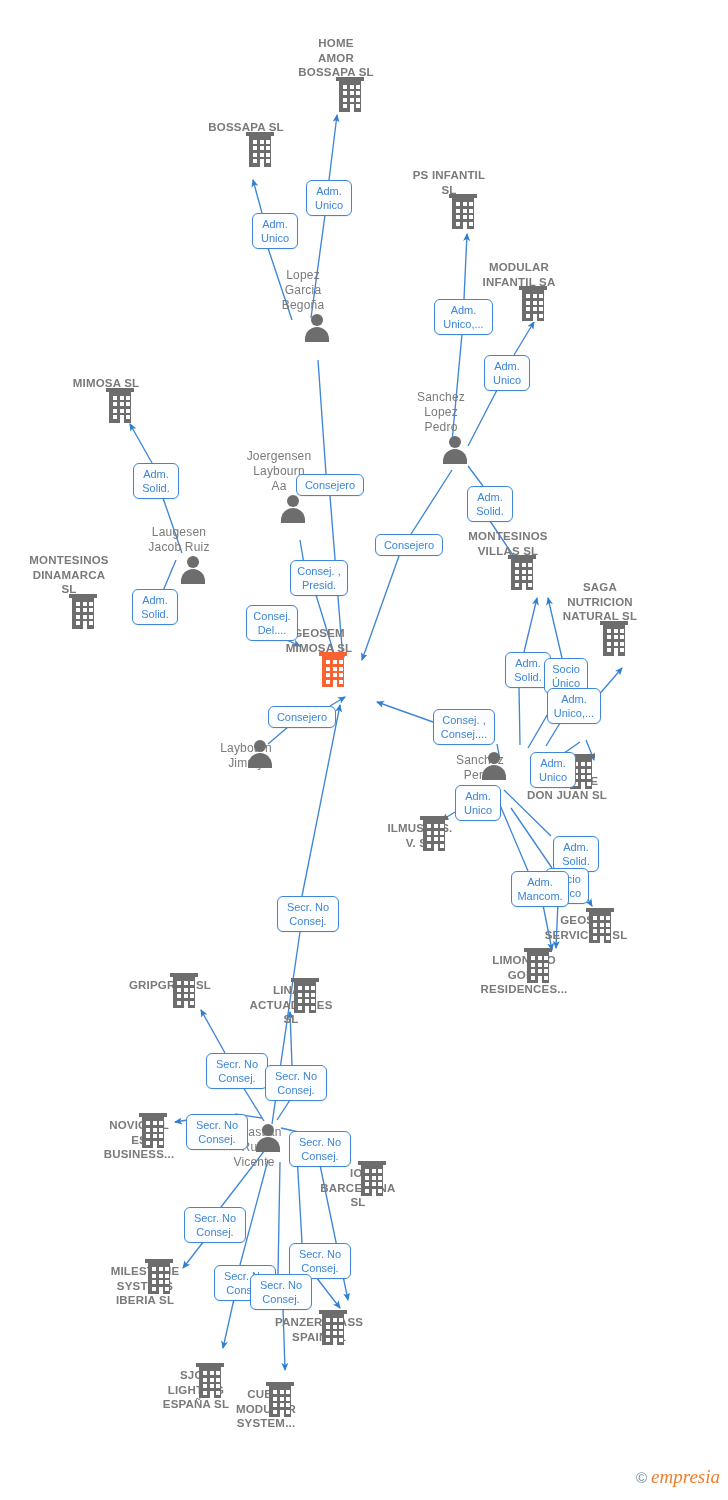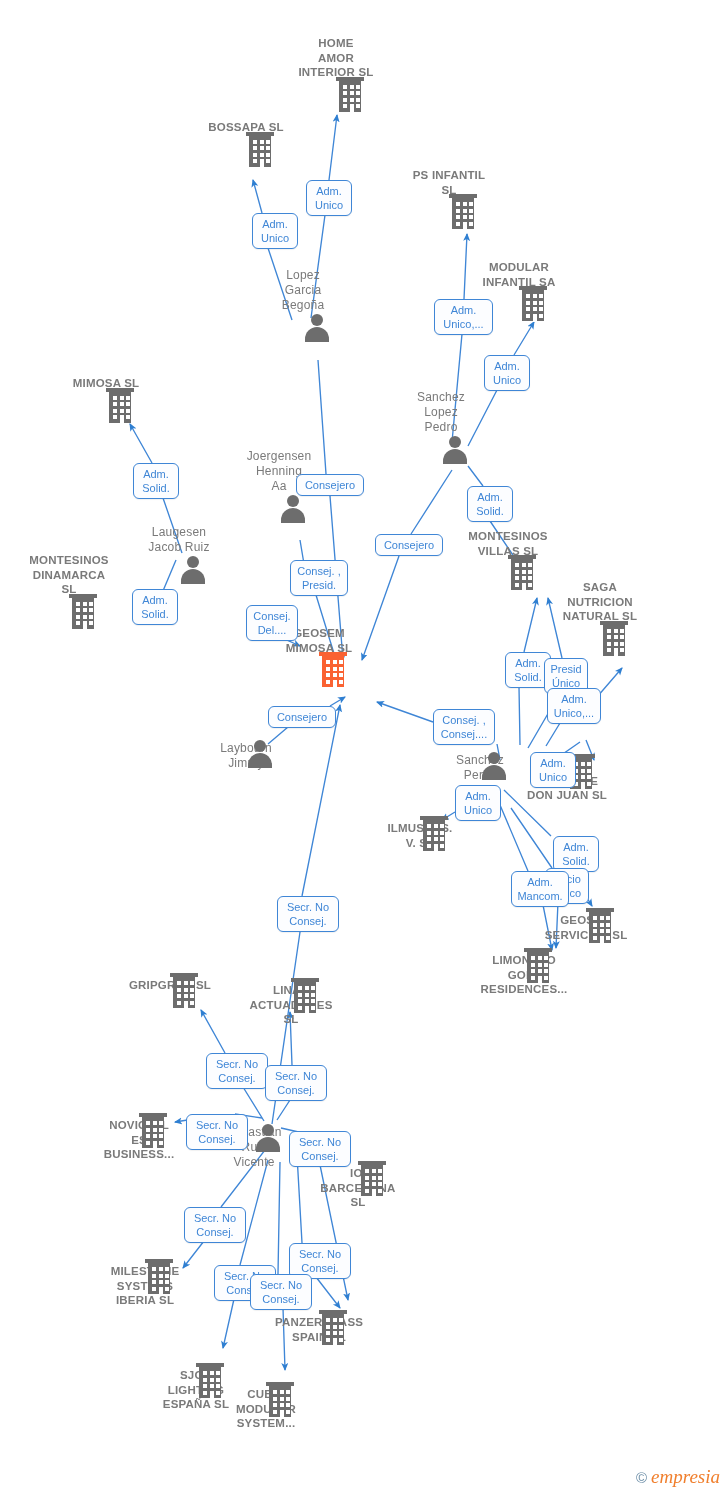--- a/index.html
+++ b/index.html
@@ -91,21 +91,21 @@
         <path d="M297,1155 L302,1243 M316,1277 L340,1308" marker-end="url(#ah)"></path>
         <path d="M268,1160 L240,1265 M234,1299 L223,1348" marker-end="url(#ah)"></path>
         <path d="M280,1162 L278,1274 M283,1308 L285,1370" marker-end="url(#ah)"></path>
       </g>
   </svg>
 
   <div id="node-layer">
       <div class="node company cap-top" style="left: 322px; top: 36px; width: 96px; margin-left: -34px;">
         <span class="caption">HOME
 AMOR
-INTERIOR  SL</span>
+BOSSAPA  SL</span>
         <span class="glyph"><span class="bld"><span class="body"></span><span class="base"></span><i style="left: 7px; top: 4px;"></i><i style="left: 13.5px; top: 4px;"></i><i style="left: 20px; top: 4px;"></i><i style="left: 7px; top: 10.5px;"></i><i style="left: 13.5px; top: 10.5px;"></i><i style="left: 20px; top: 10.5px;"></i><i style="left: 7px; top: 17px;"></i><i style="left: 13.5px; top: 17px;"></i><i style="left: 20px; top: 17px;"></i><i style="left: 7px; top: 23.5px;"></i><i style="left: 13.5px; top: 23.5px; height: 8px;"></i><i style="left: 20px; top: 23.5px;"></i></span></span>
       </div>
       <div class="node company cap-top" style="left: 232px; top: 120px; width: 96px; margin-left: -34px;">
         <span class="caption">BOSSAPA SL</span>
         <span class="glyph"><span class="bld"><span class="body"></span><span class="base"></span><i style="left: 7px; top: 4px;"></i><i style="left: 13.5px; top: 4px;"></i><i style="left: 20px; top: 4px;"></i><i style="left: 7px; top: 10.5px;"></i><i style="left: 13.5px; top: 10.5px;"></i><i style="left: 20px; top: 10.5px;"></i><i style="left: 7px; top: 17px;"></i><i style="left: 13.5px; top: 17px;"></i><i style="left: 20px; top: 17px;"></i><i style="left: 7px; top: 23.5px;"></i><i style="left: 13.5px; top: 23.5px; height: 8px;"></i><i style="left: 20px; top: 23.5px;"></i></span></span>
       </div>
       <div class="node company cap-top" style="left: 435px; top: 168px; width: 96px; margin-left: -34px;">
         <span class="caption">PS INFANTIL
 SL</span>
         <span class="glyph"><span class="bld"><span class="body"></span><span class="base"></span><i style="left: 7px; top: 4px;"></i><i style="left: 13.5px; top: 4px;"></i><i style="left: 20px; top: 4px;"></i><i style="left: 7px; top: 10.5px;"></i><i style="left: 13.5px; top: 10.5px;"></i><i style="left: 20px; top: 10.5px;"></i><i style="left: 7px; top: 17px;"></i><i style="left: 13.5px; top: 17px;"></i><i style="left: 20px; top: 17px;"></i><i style="left: 7px; top: 23.5px;"></i><i style="left: 13.5px; top: 23.5px; height: 8px;"></i><i style="left: 20px; top: 23.5px;"></i></span></span>
@@ -126,21 +126,21 @@
 Lopez
 Pedro</span>
         <span class="glyph"><span class="prs"><span class="head"></span><span class="torso"></span></span></span>
       </div>
       <div class="node company cap-top" style="left: 92px; top: 376px; width: 96px; margin-left: -34px;">
         <span class="caption">MIMOSA  SL</span>
         <span class="glyph"><span class="bld"><span class="body"></span><span class="base"></span><i style="left: 7px; top: 4px;"></i><i style="left: 13.5px; top: 4px;"></i><i style="left: 20px; top: 4px;"></i><i style="left: 7px; top: 10.5px;"></i><i style="left: 13.5px; top: 10.5px;"></i><i style="left: 20px; top: 10.5px;"></i><i style="left: 7px; top: 17px;"></i><i style="left: 13.5px; top: 17px;"></i><i style="left: 20px; top: 17px;"></i><i style="left: 7px; top: 23.5px;"></i><i style="left: 13.5px; top: 23.5px; height: 8px;"></i><i style="left: 20px; top: 23.5px;"></i></span></span>
       </div>
       <div class="node person cap-top" style="left: 265px; top: 449px; width: 96px; margin-left: -34px;">
         <span class="caption">Joergensen
-Henning
+Laybourn
 Aa</span>
         <span class="glyph"><span class="prs"><span class="head"></span><span class="torso"></span></span></span>
       </div>
       <div class="node person cap-top" style="left: 165px; top: 525px; width: 96px; margin-left: -34px;">
         <span class="caption">Laugesen
 Jacob Ruiz</span>
         <span class="glyph"><span class="prs"><span class="head"></span><span class="torso"></span></span></span>
       </div>
       <div class="node company cap-top" style="left: 55px; top: 553px; width: 96px; margin-left: -34px;">
         <span class="caption">MONTESINOS
@@ -265,21 +265,21 @@
 Presid.</div>
       <div class="elabel" style="left: 375px; top: 534px; width: 68px; min-height: 21px;">Consejero</div>
       <div class="elabel" style="left: 132px; top: 589px; width: 46px; min-height: 34px;">Adm.
 Solid.</div>
       <div class="elabel" style="left: 246px; top: 605px; width: 52px; min-height: 34px;">Consej.
 Del....</div>
       <div class="elabel" style="left: 467px; top: 486px; width: 46px; min-height: 34px;">Adm.
 Solid.</div>
       <div class="elabel" style="left: 505px; top: 652px; width: 46px; min-height: 34px;">Adm.
 Solid.</div>
-      <div class="elabel" style="left: 544px; top: 658px; width: 44px; min-height: 34px;">Presid
+      <div class="elabel" style="left: 544px; top: 658px; width: 44px; min-height: 34px;">Socio
 Único</div>
       <div class="elabel" style="left: 547px; top: 688px; width: 54px; min-height: 34px;">Adm.
 Unico,...</div>
       <div class="elabel" style="left: 433px; top: 709px; width: 62px; min-height: 34px;">Consej. ,
 Consej....</div>
       <div class="elabel" style="left: 268px; top: 706px; width: 68px; min-height: 21px;">Consejero</div>
       <div class="elabel" style="left: 530px; top: 752px; width: 46px; min-height: 34px;">Adm.
 Unico</div>
       <div class="elabel" style="left: 455px; top: 785px; width: 46px; min-height: 34px;">Adm.
 Unico</div>

